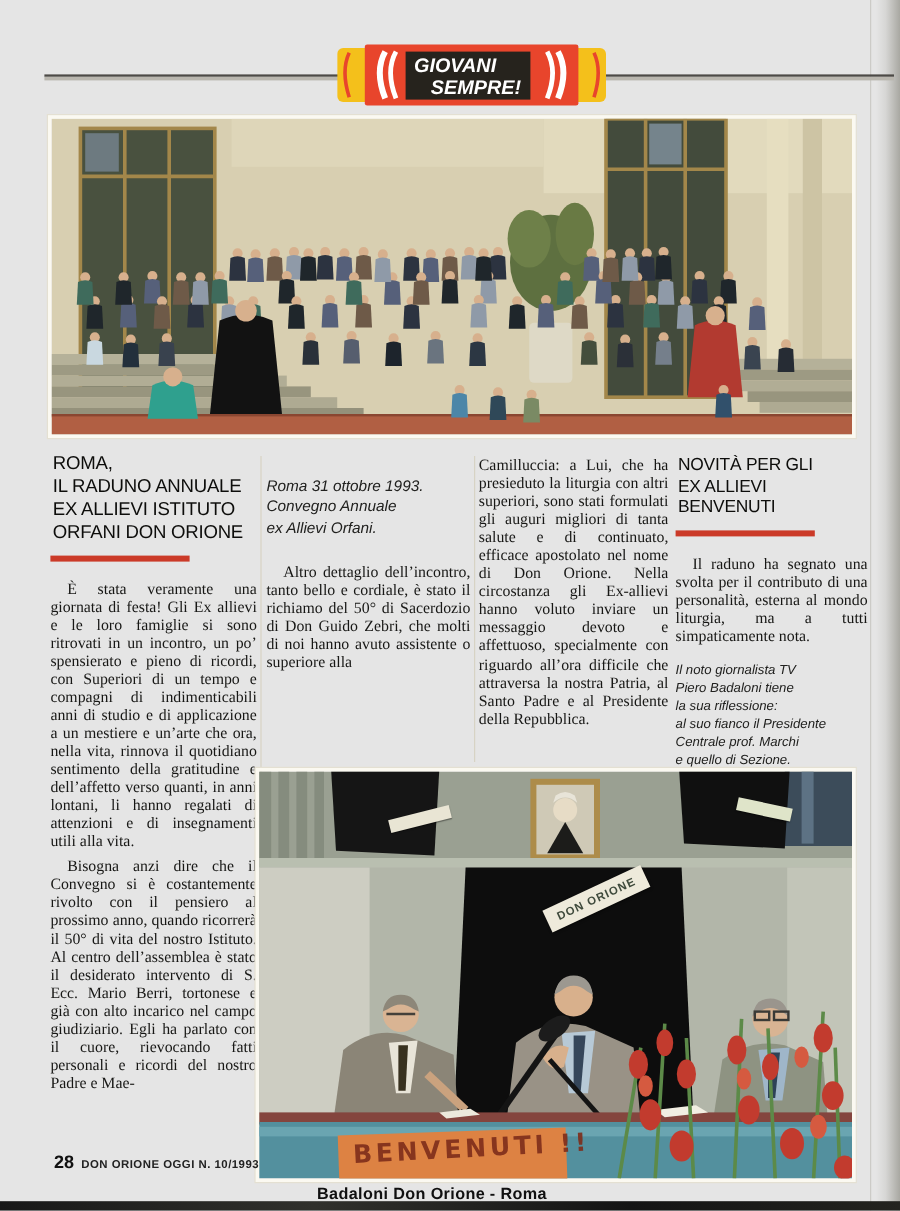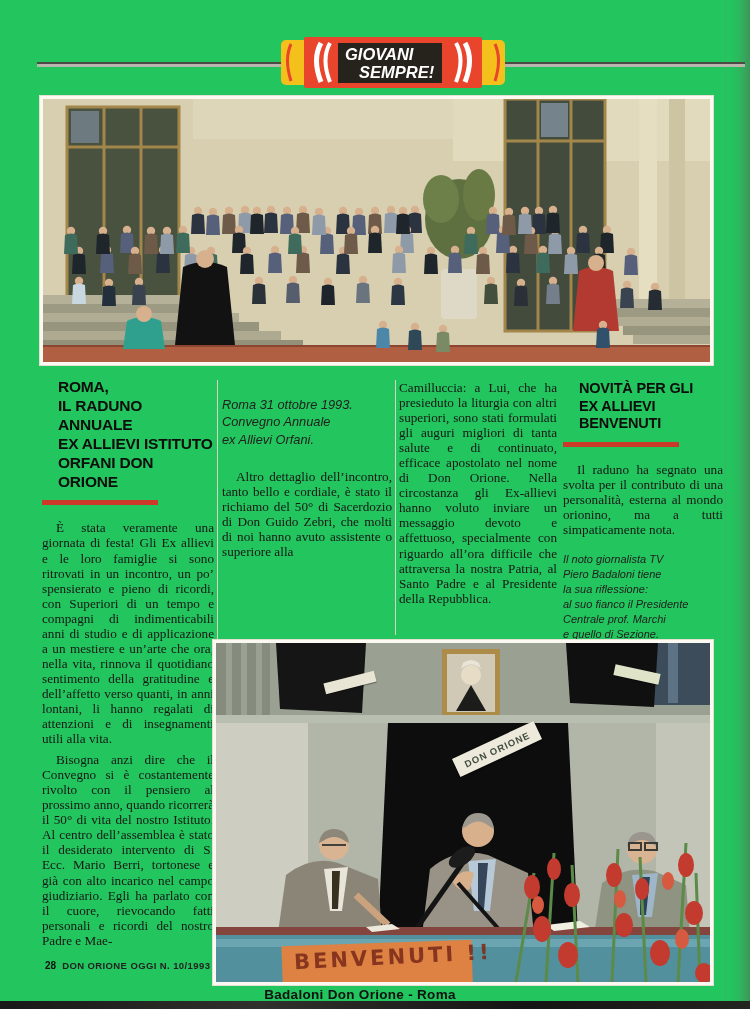--- a/index.html
+++ b/index.html
@@ -1,57 +1,57 @@
 <!DOCTYPE html>
 <html lang="it"><head>
 <meta charset="utf-8">
 <style>
   html,body{margin:0;padding:0;background:#888;}
   .page{
     position:relative;width:750px;height:1009px;margin:0 auto;
-    background:#22c55e;overflow:hidden;
+    background:#e5e5e5;overflow:hidden;
     font-family:"Liberation Sans",sans-serif;color:#1a1a18;
   }
   
   .hrule{position:absolute;left:37px;top:62px;width:708px;height:0;
     border-top:2px solid #4c4a46;border-bottom:3px solid #b9b6ae;z-index:1;}
   .badge{position:absolute;left:281px;top:36px;width:224px;height:53px;z-index:2;}
   
   .photo{position:absolute;border:3px solid #fbf9f1;box-shadow:0 0 0 1px #e4e0d2;}
   .photo-top{left:40px;top:96px;width:667px;height:263px;}
   .photo-bottom{left:213px;top:640px;width:494px;height:339px;}
   .photo svg{display:block;width:100%;height:100%;}
   
   .col{position:absolute;top:378px;}
   .col1{left:42px;width:172px;}
   .col2{left:222px;width:170px;top:396px;}
   .col3{left:399px;width:158px;top:380px;}
   .col4{left:563px;width:160px;top:380px;}
   .headline{
-    font-weight:bold;font-size:15.5px;line-height:1.22;letter-spacing:-.2px;
-    color:#0d0d0b;white-space:pre-line;margin:0 0 9px 16px;
+    font-weight:normal;font-size:15.5px;line-height:1.22;letter-spacing:-.2px;
+    color:#0d0d0b;white-space:pre-line;margin:0 0 9px 2px;
   }
   .col4 .headline{font-size:14.5px;}
   .redrule{width:116px;height:5px;background:#cb3a28;margin:0 0 15px 0;}
   .body{
     font-family:"Liberation Serif",serif;font-size:13.2px;line-height:1.14;
     text-align:justify;color:#171715;margin:0 0 6px 0;hyphens:auto;
   }
   .indent{text-indent:14px;}
   .caption{
     font-style:italic;font-size:12.8px;line-height:1.36;color:#21211f;
     white-space:pre-line;margin:0;
   }
   .col2 .caption{margin-bottom:21px;}
   .col4 .caption{margin-top:15px;font-size:11px;}
   
   .vrule{position:absolute;width:1px;background:#d7d3c4;}
   
   .footer{position:absolute;left:45px;top:960px;display:flex;align-items:baseline;gap:6px;}
-  .pagenum{font-weight:bold;font-size:10px;color:#111;}
+  .pagenum{font-weight:bold;font-size:15px;color:#111;}
   .issue{font-size:9.5px;letter-spacing:.4px;color:#222;font-weight:bold;}
   .credit{
     position:absolute;left:0;right:30px;top:987px;margin:0 auto;width:340px;
     text-align:center;font-weight:bold;font-size:13.5px;color:#101010;letter-spacing:.3px;
   }
   
   .bottom-strip{position:absolute;left:0;bottom:0;width:100%;height:8px;
     background:linear-gradient(90deg,#181818,#30302c 35%,#141414 70%,#23231f);}
   .edge-shadow{position:absolute;top:0;right:0;width:20px;height:100%;
     background:linear-gradient(to right,rgba(110,108,95,0) 0%,rgba(110,108,95,.12) 40%,rgba(95,93,80,.45) 100%);}
@@ -259,21 +259,21 @@
   </div>
 
   <div class="col col3">
     <p class="body">Camilluccia: a Lui, che ha presieduto la liturgia con altri superiori, sono stati formulati gli auguri migliori di tanta salute e di continuato, efficace apostolato nel nome di Don Orione. Nella circostanza gli Ex-allievi hanno voluto inviare un messaggio devoto e affettuoso, specialmente con riguardo all’ora difficile che attraversa la nostra Patria, al Santo Padre e al Presidente della Repubblica.</p>
   </div>
 
   <div class="col col4">
     <h2 class="headline">NOVITÀ PER GLI
 EX ALLIEVI BENVENUTI</h2>
     <div class="redrule"></div>
-    <p class="body indent">Il raduno ha segnato una svolta per il contributo di una personalità, esterna al mondo orionino, ma a tutti simpaticamente nota.</p>
+    <p class="body indent">Il raduno ha segnato una svolta per il contributo di una personalità, esterna al mondo liturgia, ma a tutti simpaticamente nota.</p>
     <p class="caption">Il noto giornalista TV
 Piero Badaloni tiene
 la sua riflessione:
 al suo fianco il Presidente
 Centrale prof. Marchi
 e quello di Sezione.</p>
   </div>
 
   <div class="vrule" style="left:217px;top:380px;height:575px;"></div>
   <div class="vrule" style="left:395px;top:380px;height:255px;"></div>

